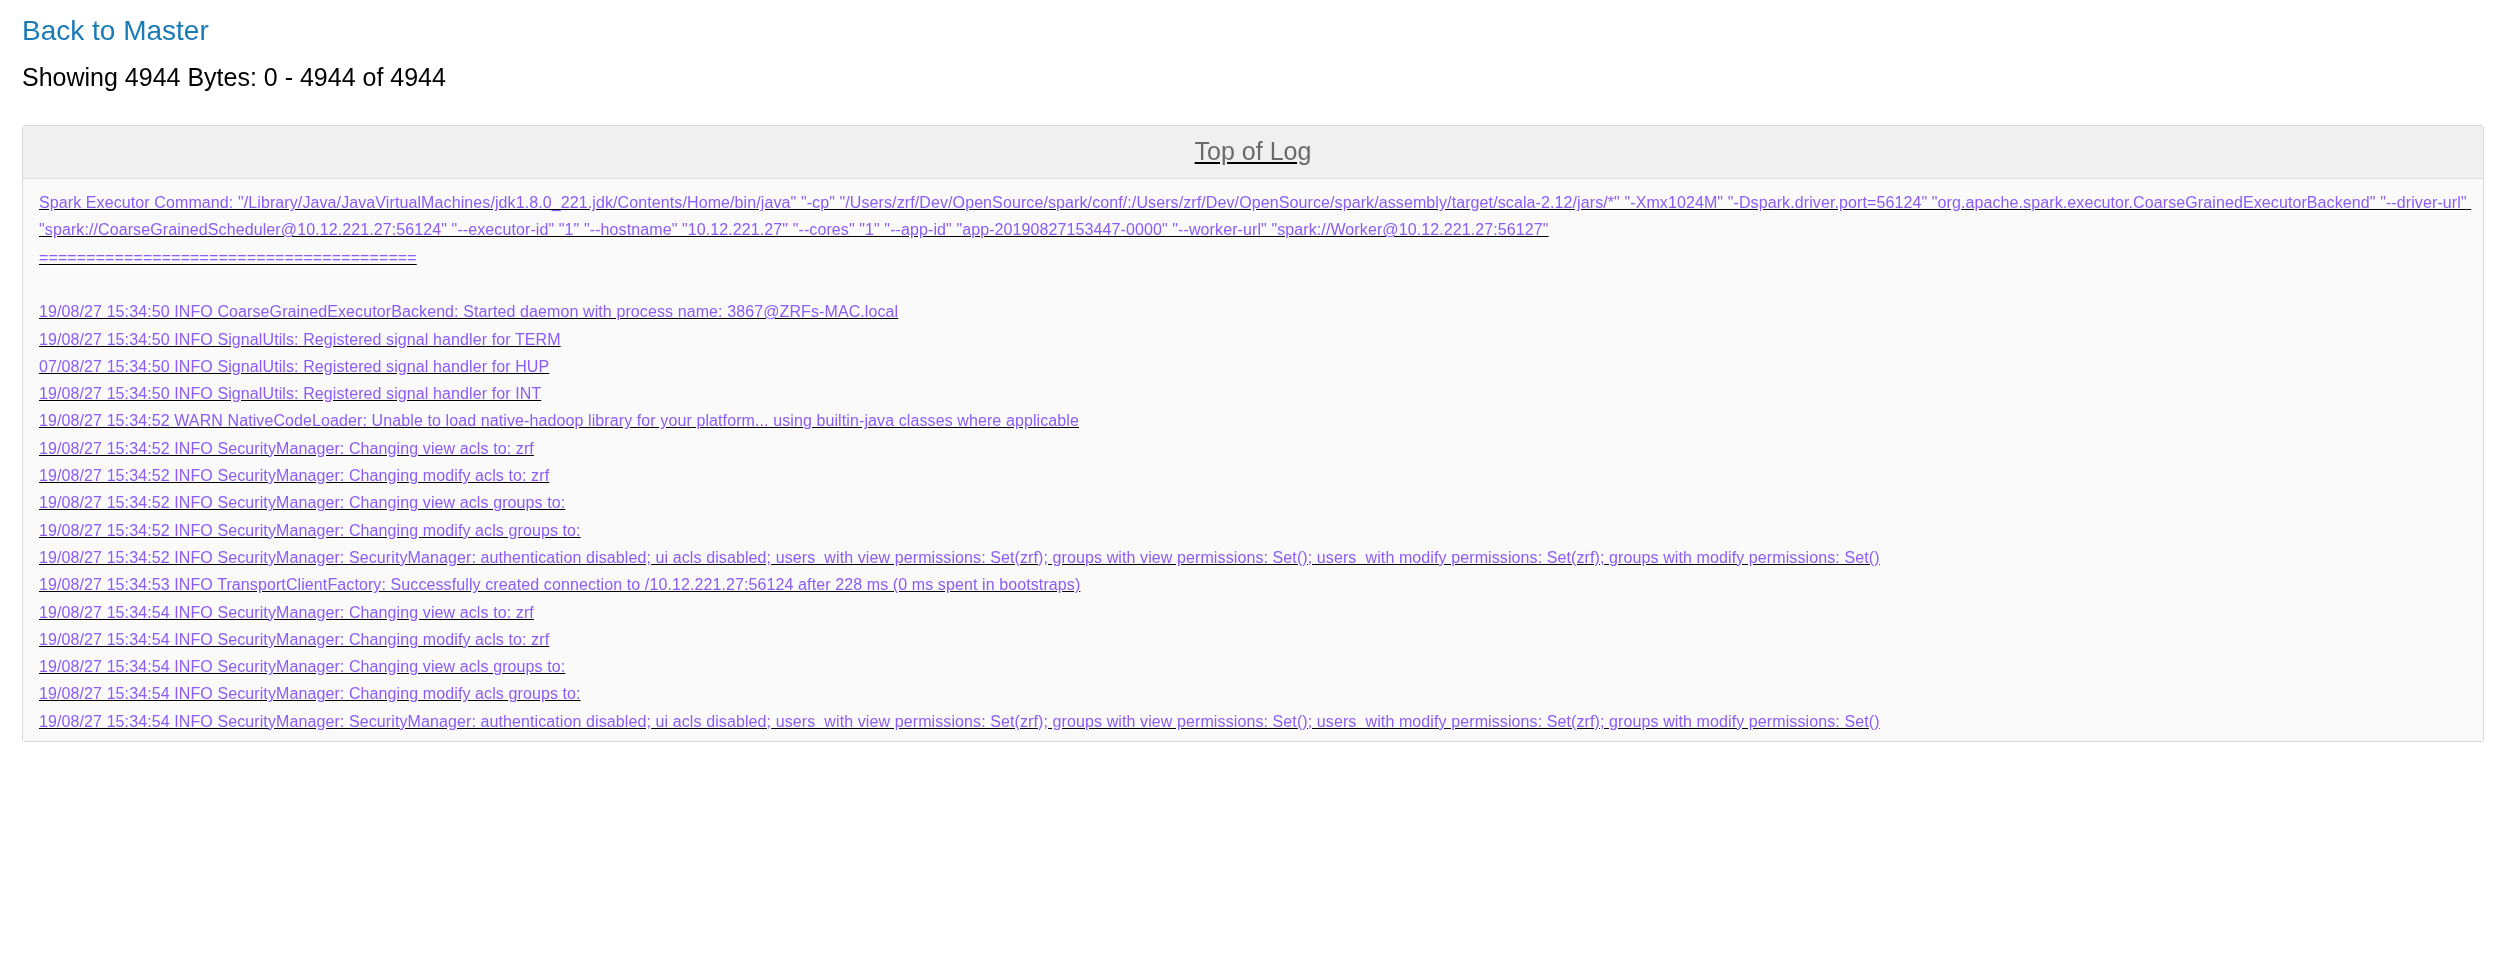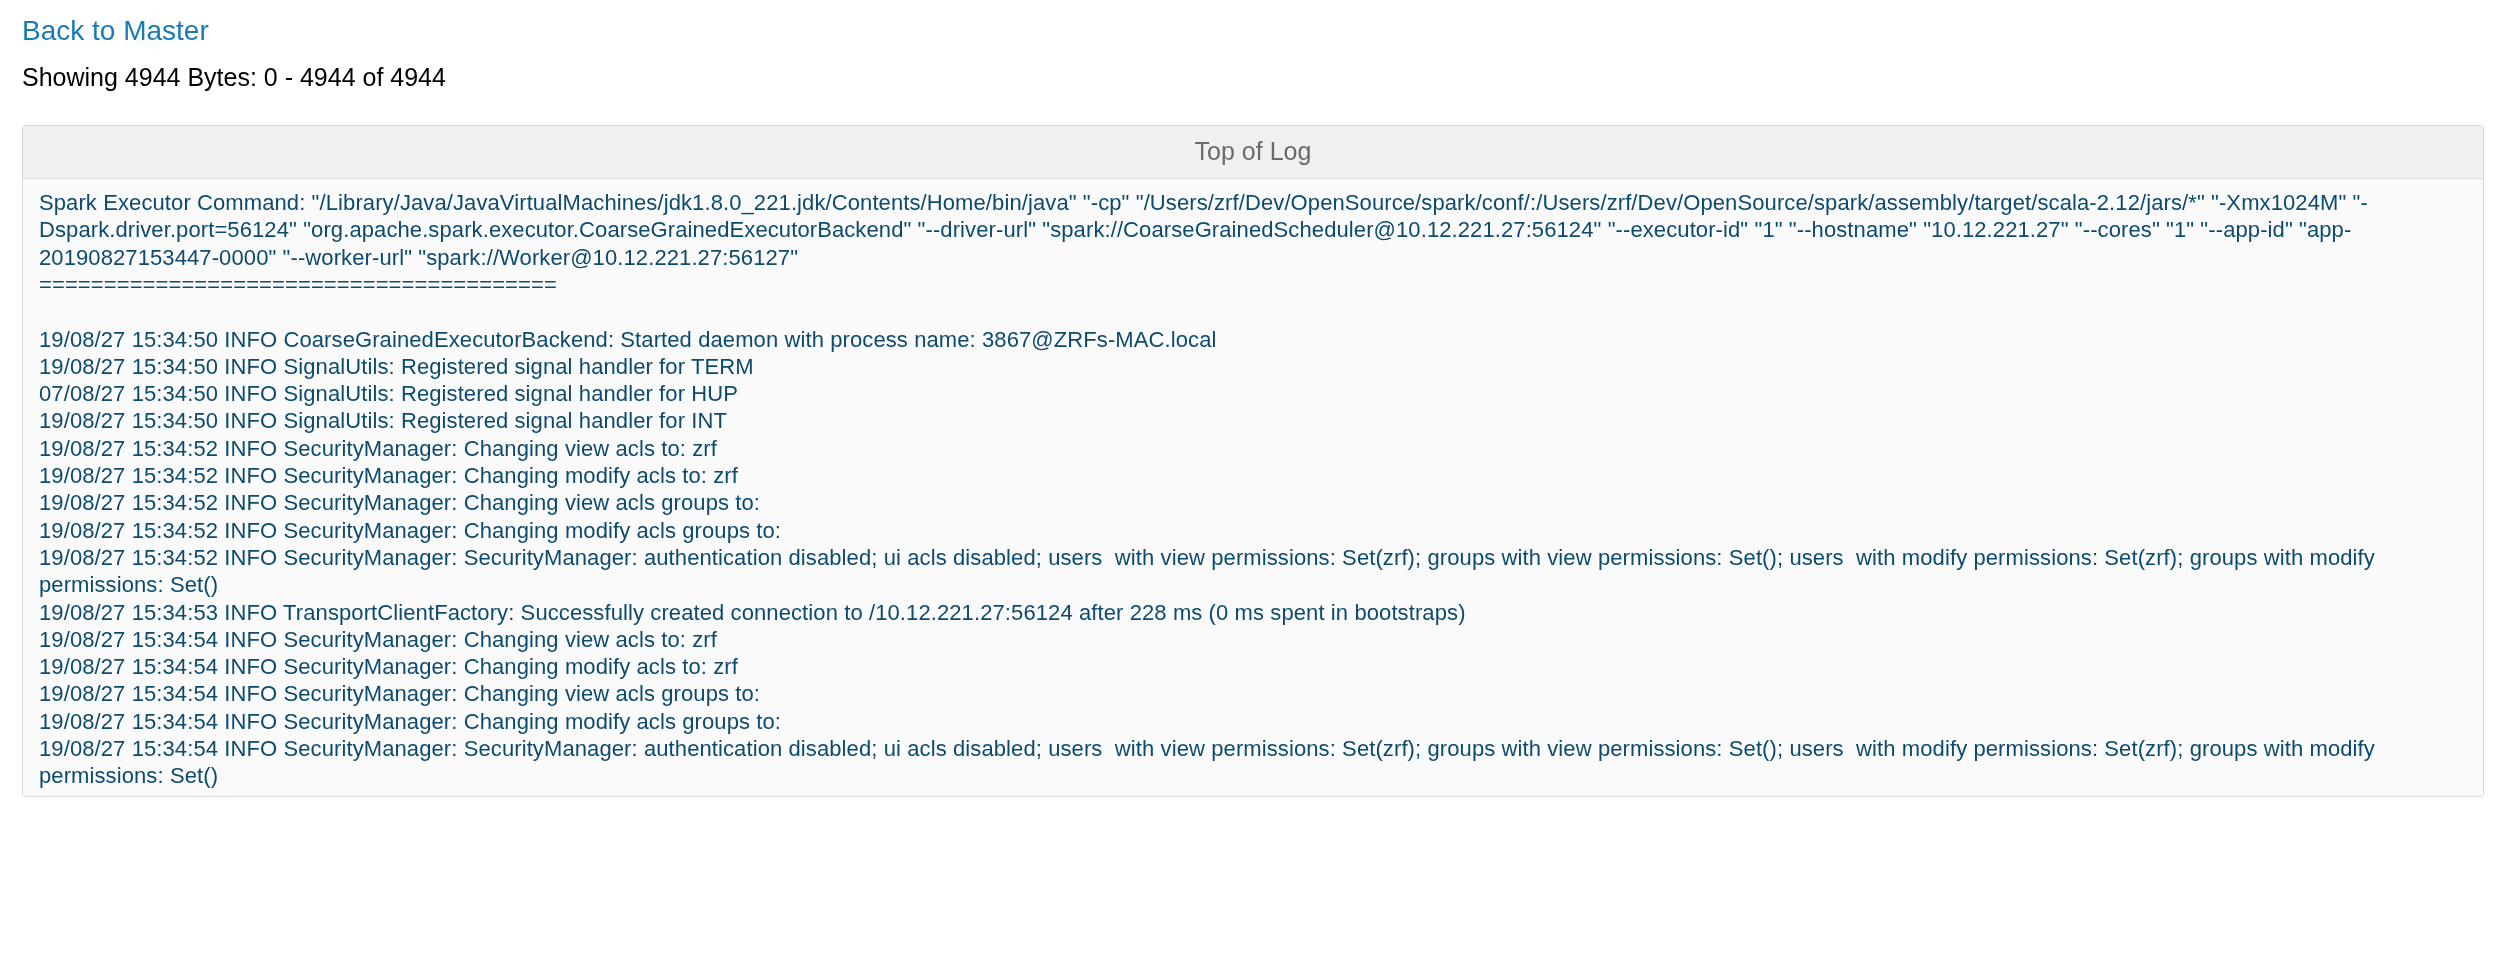--- a/index.html
+++ b/index.html
@@ -31,38 +31,39 @@
     color: #000;
     margin-bottom: 33px;
     line-height: 1.2;
   }
   .log-panel {
     border: 1px solid #d8d8d8;
     border-radius: 3px;
     background: #fafafa;
     width: 2462px;
     box-sizing: border-box;
+    text-decoration: underline;
   }
   .log-header {
     background: #f0f0f0;
     border-bottom: 1px solid #dedede;
     text-align: center;
     font-size: 25px;
     color: #6a6a6a;
     padding: 12px 0 13px 0;
     line-height: 1.1;
   }
   .log-body {
     padding: 10px 16px 6px 16px;
     background: #fafafa;
   }
   .log-line {
-    font-size: 22px;
+    font-size: 16px;
     line-height: 27.3px;
-    color: #0c4a6e;
+    color: #8b5cf6;
     white-space: pre-wrap;
     word-break: break-word;
     font-family: "Liberation Sans", sans-serif;
     letter-spacing: 0.1px;
   }
   .log-line.blank {
     height: 27.3px;
   }
 </style>
 </head>
@@ -77,20 +78,21 @@
   <div class="log-panel">
     <div class="log-header">Top of Log</div>
     <div class="log-body">
         <div class="log-line">Spark Executor Command: "/Library/Java/JavaVirtualMachines/jdk1.8.0_221.jdk/Contents/Home/bin/java" "-cp" "/Users/zrf/Dev/OpenSource/spark/conf/:/Users/zrf/Dev/OpenSource/spark/assembly/target/scala-2.12/jars/*" "-Xmx1024M" "-Dspark.driver.port=56124" "org.apache.spark.executor.CoarseGrainedExecutorBackend" "--driver-url" "spark://CoarseGrainedScheduler@10.12.221.27:56124" "--executor-id" "1" "--hostname" "10.12.221.27" "--cores" "1" "--app-id" "app-20190827153447-0000" "--worker-url" "spark://Worker@10.12.221.27:56127"</div>
         <div class="log-line">========================================</div>
         <div class="log-line blank"></div>
         <div class="log-line">19/08/27 15:34:50 INFO CoarseGrainedExecutorBackend: Started daemon with process name: 3867@ZRFs-MAC.local</div>
         <div class="log-line">19/08/27 15:34:50 INFO SignalUtils: Registered signal handler for TERM</div>
         <div class="log-line">07/08/27 15:34:50 INFO SignalUtils: Registered signal handler for HUP</div>
         <div class="log-line">19/08/27 15:34:50 INFO SignalUtils: Registered signal handler for INT</div>
+        <div class="log-line">19/08/27 15:34:52 WARN NativeCodeLoader: Unable to load native-hadoop library for your platform... using builtin-java classes where applicable</div>
         <div class="log-line">19/08/27 15:34:52 INFO SecurityManager: Changing view acls to: zrf</div>
         <div class="log-line">19/08/27 15:34:52 INFO SecurityManager: Changing modify acls to: zrf</div>
         <div class="log-line">19/08/27 15:34:52 INFO SecurityManager: Changing view acls groups to:</div>
         <div class="log-line">19/08/27 15:34:52 INFO SecurityManager: Changing modify acls groups to:</div>
         <div class="log-line">19/08/27 15:34:52 INFO SecurityManager: SecurityManager: authentication disabled; ui acls disabled; users  with view permissions: Set(zrf); groups with view permissions: Set(); users  with modify permissions: Set(zrf); groups with modify permissions: Set()</div>
         <div class="log-line">19/08/27 15:34:53 INFO TransportClientFactory: Successfully created connection to /10.12.221.27:56124 after 228 ms (0 ms spent in bootstraps)</div>
         <div class="log-line">19/08/27 15:34:54 INFO SecurityManager: Changing view acls to: zrf</div>
         <div class="log-line">19/08/27 15:34:54 INFO SecurityManager: Changing modify acls to: zrf</div>
         <div class="log-line">19/08/27 15:34:54 INFO SecurityManager: Changing view acls groups to:</div>
         <div class="log-line">19/08/27 15:34:54 INFO SecurityManager: Changing modify acls groups to:</div>

